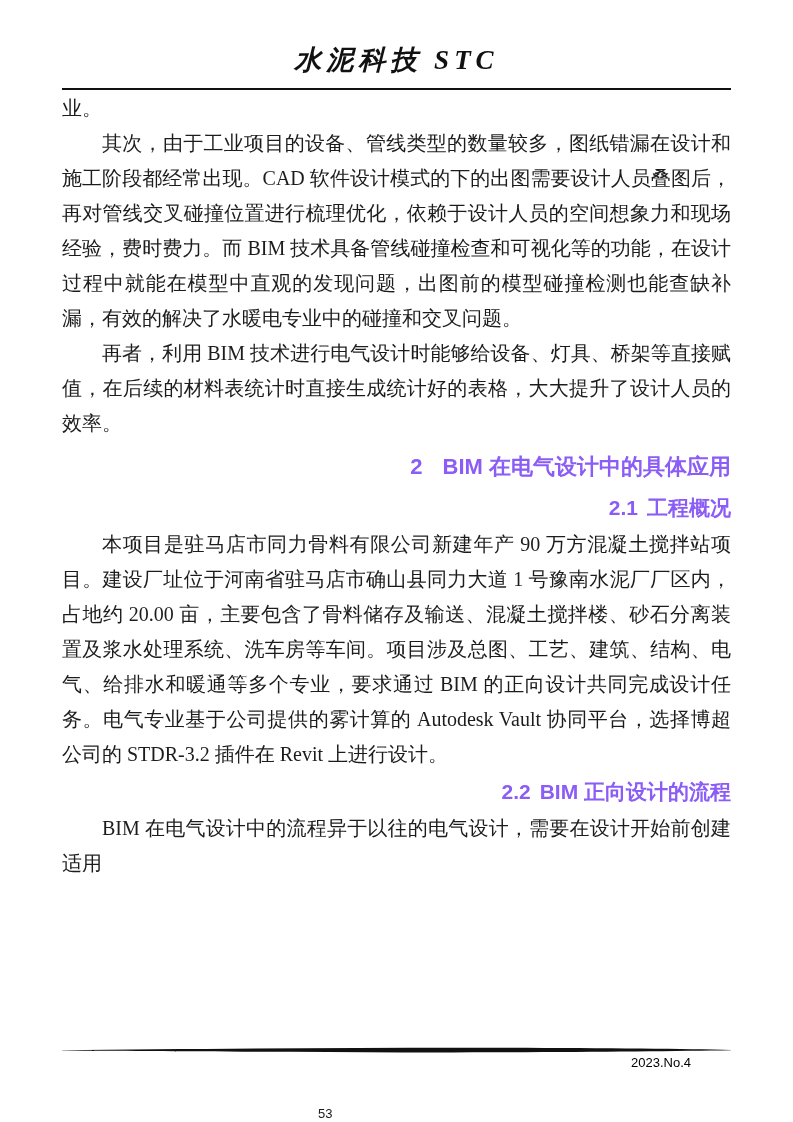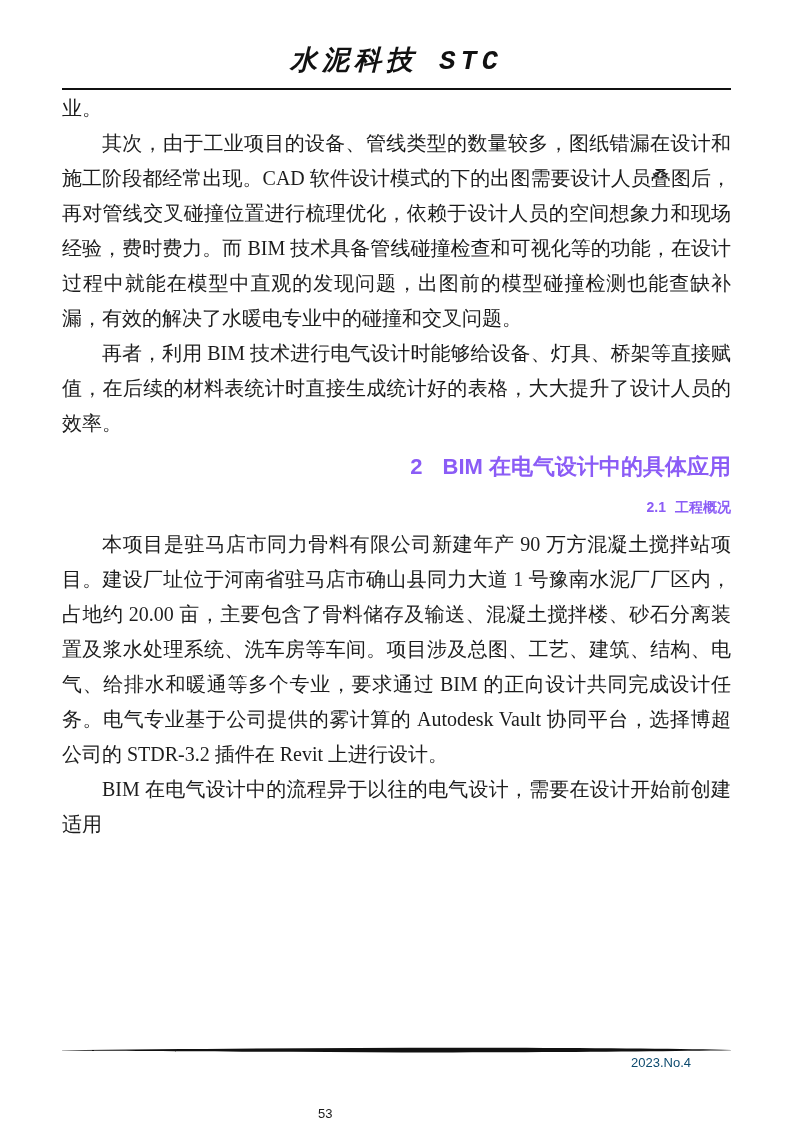--- a/index.html
+++ b/index.html
@@ -18,21 +18,21 @@
     font-family: "Liberation Serif", "DejaVu Serif", serif;
   }
 
   
   .journal-title {
     position: absolute;
     top: 42px;
     left: 0;
     width: 100%;
     text-align: center;
-    font-family: Liberation Mono, monospace;
+    font-family: Liberation Serif, serif;
     font-style: italic;
     font-weight: 600;
     font-size: 27px;
     letter-spacing: 5px;
     color: #111111;
   }
   .header-rule {
     position: absolute;
     top: 88px;
     left: 62px;
@@ -67,21 +67,21 @@
     color: #8b5cf6;
     text-align: right;
     line-height: 35px;
   }
   .h1 {
     font-size: 22px;
     margin-top: 8px;
     margin-bottom: 6px;
   }
   .h2 {
-    font-size: 14px;
+    font-size: 21px;
     margin-top: 2px;
     margin-bottom: 2px;
   }
   .h1 .num { margin-right: 20px; }
   .h2 .num { margin-right: 9px; }
 
   
   .footer-rule {
     position: absolute;
     top: 1047px;
@@ -97,21 +97,21 @@
     font-family: "Liberation Sans", "DejaVu Sans", sans-serif;
     font-size: 13px;
     color: #1a1a1a;
   }
   .issue-label {
     position: absolute;
     top: 1055px;
     right: 102px;
     font-family: "Liberation Sans", "DejaVu Sans", sans-serif;
     font-size: 13px;
-    color: #0c4a6e;
+    color: #000000;
   }
 </style>
 </head>
 <body>
 
 <div class="page">
 
   <div class="journal-title">水泥科技 STC</div>
   <div class="header-rule"></div>
 
@@ -123,20 +123,21 @@
 
     <p class="para">再者，利用 BIM 技术进行电气设计时能够给设备、灯具、桥架等直接赋值，在后续的材料表统计时直接生成统计好的表格，大大提升了设计人员的效率。</p>
 
 
     <h2 class="h1"><span class="num">2</span><span>BIM 在电气设计中的具体应用</span></h2>
 
     <h3 class="h2"><span class="num">2.1</span><span>工程概况</span></h3>
 
     <p class="para">本项目是驻马店市同力骨料有限公司新建年产 90 万方混凝土搅拌站项目。建设厂址位于河南省驻马店市确山县同力大道 1 号豫南水泥厂厂区内，占地约 20.00 亩，主要包含了骨料储存及输送、混凝土搅拌楼、砂石分离装置及浆水处理系统、洗车房等车间。项目涉及总图、工艺、建筑、结构、电气、给排水和暖通等多个专业，要求通过 BIM 的正向设计共同完成设计任务。电气专业基于公司提供的雾计算的 Autodesk Vault 协同平台，选择博超公司的 STDR-3.2 插件在 Revit 上进行设计。</p>
 
+    <h3 class="h2"><span class="num">2.2</span><span>BIM 正向设计的流程</span></h3>
 
     <p class="para">BIM 在电气设计中的流程异于以往的电气设计，需要在设计开始前创建适用</p>
 
   </div>
 
   <svg class="footer-rule" viewBox="0 0 669 7" preserveAspectRatio="none" xmlns="http://www.w3.org/2000/svg">
     <path d="M 0,3.4
              C 120,2.1 260,0.8 400,0.8
              C 520,0.8 620,2.0 669,2.9
              L 669,3.3

